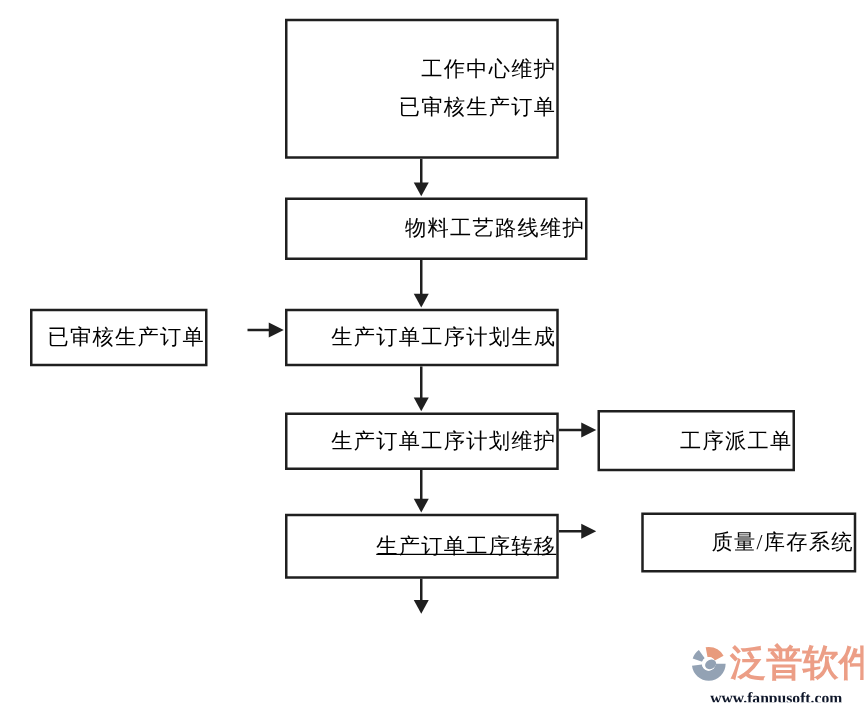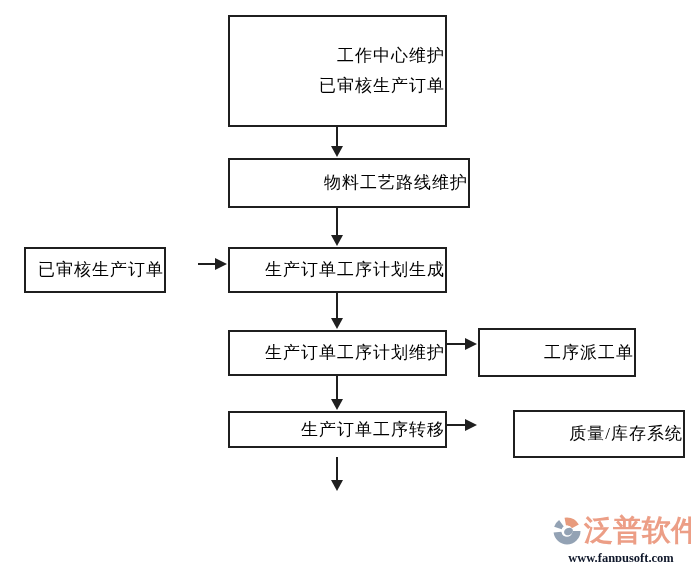--- a/index.html
+++ b/index.html
@@ -37,21 +37,21 @@
   #connectors line { stroke: #1f1f1f; stroke-width: 2; }
   #connectors polygon { fill: #1f1f1f; }
 
   
   .n-master   { left: 228px; top: 15px;  width: 219px; height: 112px; }
   .n-routing  { left: 228px; top: 158px; width: 242px; height: 50px; }
   .n-approved { left: 24px;  top: 247px; width: 142px; height: 46px; }
   .n-plangen  { left: 228px; top: 247px; width: 219px; height: 46px; }
   .n-planmnt  { left: 228px; top: 330px; width: 219px; height: 46px; }
   .n-dispatch { left: 478px; top: 328px; width: 158px; height: 49px; }
-  .n-transfer { left: 228px; top: 411px; width: 219px; height: 37px; }
+  .n-transfer { left: 228px; top: 411px; width: 219px; height: 52px; text-decoration: underline; }
   .n-quality  { left: 478px; top: 410px; width: 172px; height: 48px; margin-left: 35px; }
   .n-report   { left: 228px; top: 492px; width: 219px; height: 47px; }
 
   
   .watermark {
     position: absolute;
     left: 553px; top: 511px;
     width: 136px;
     line-height: normal;
   }

